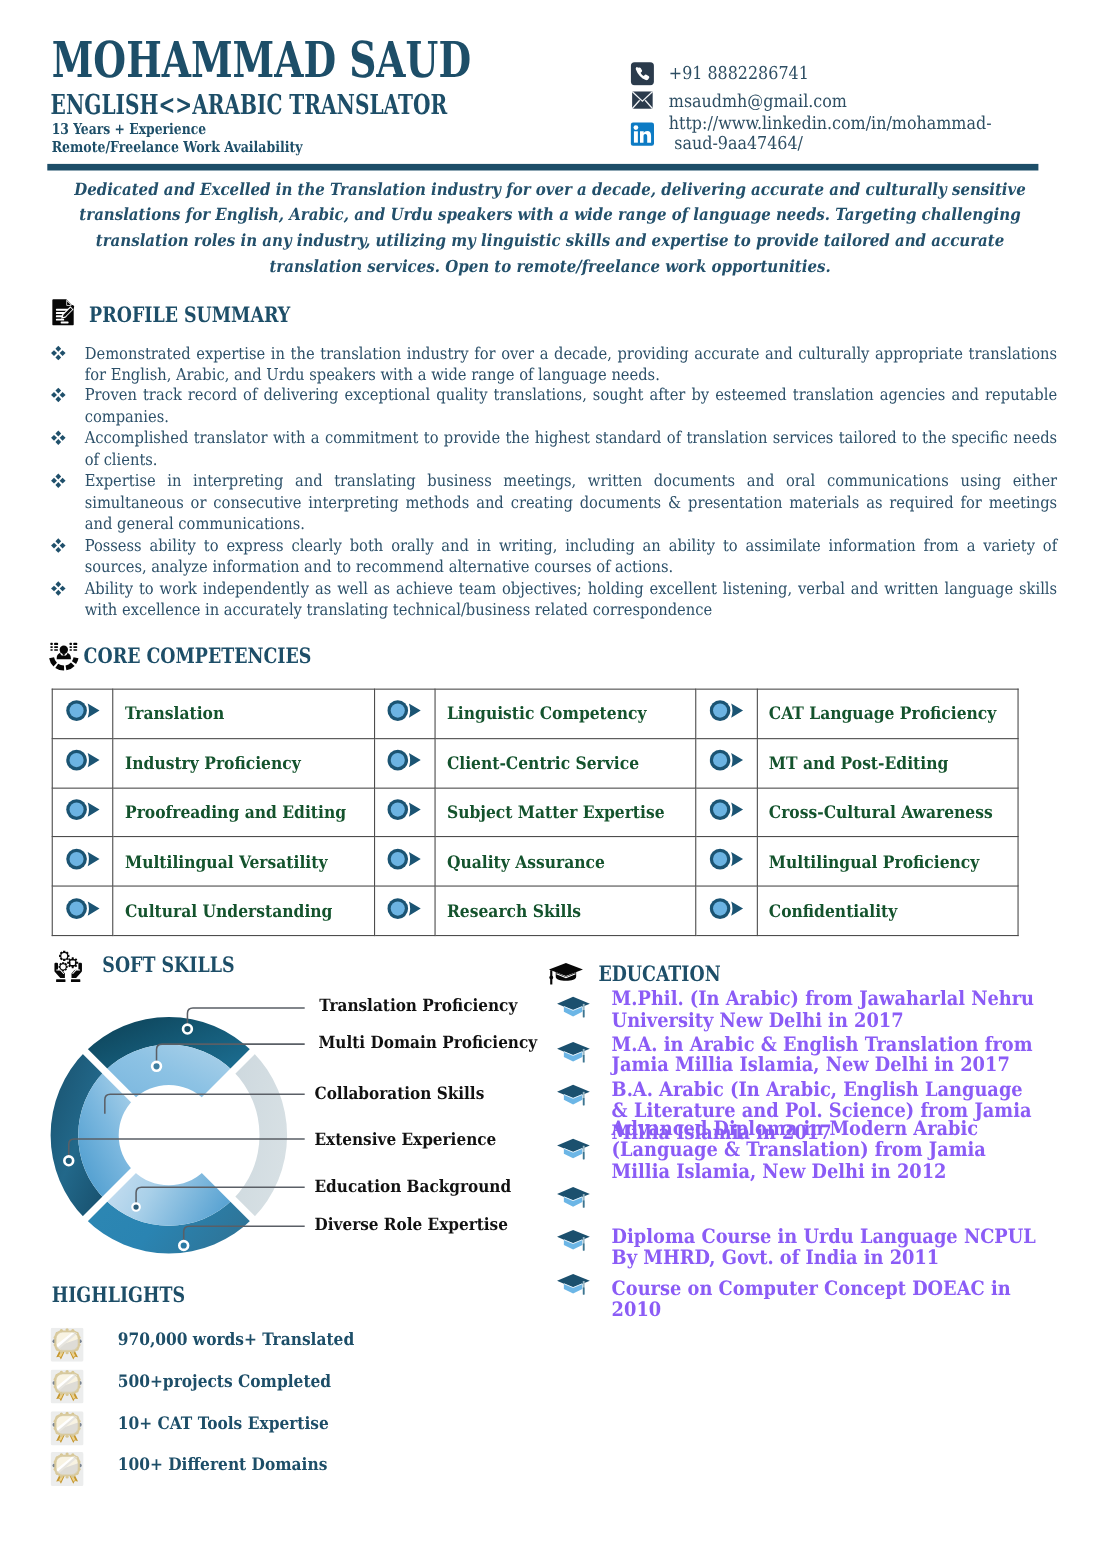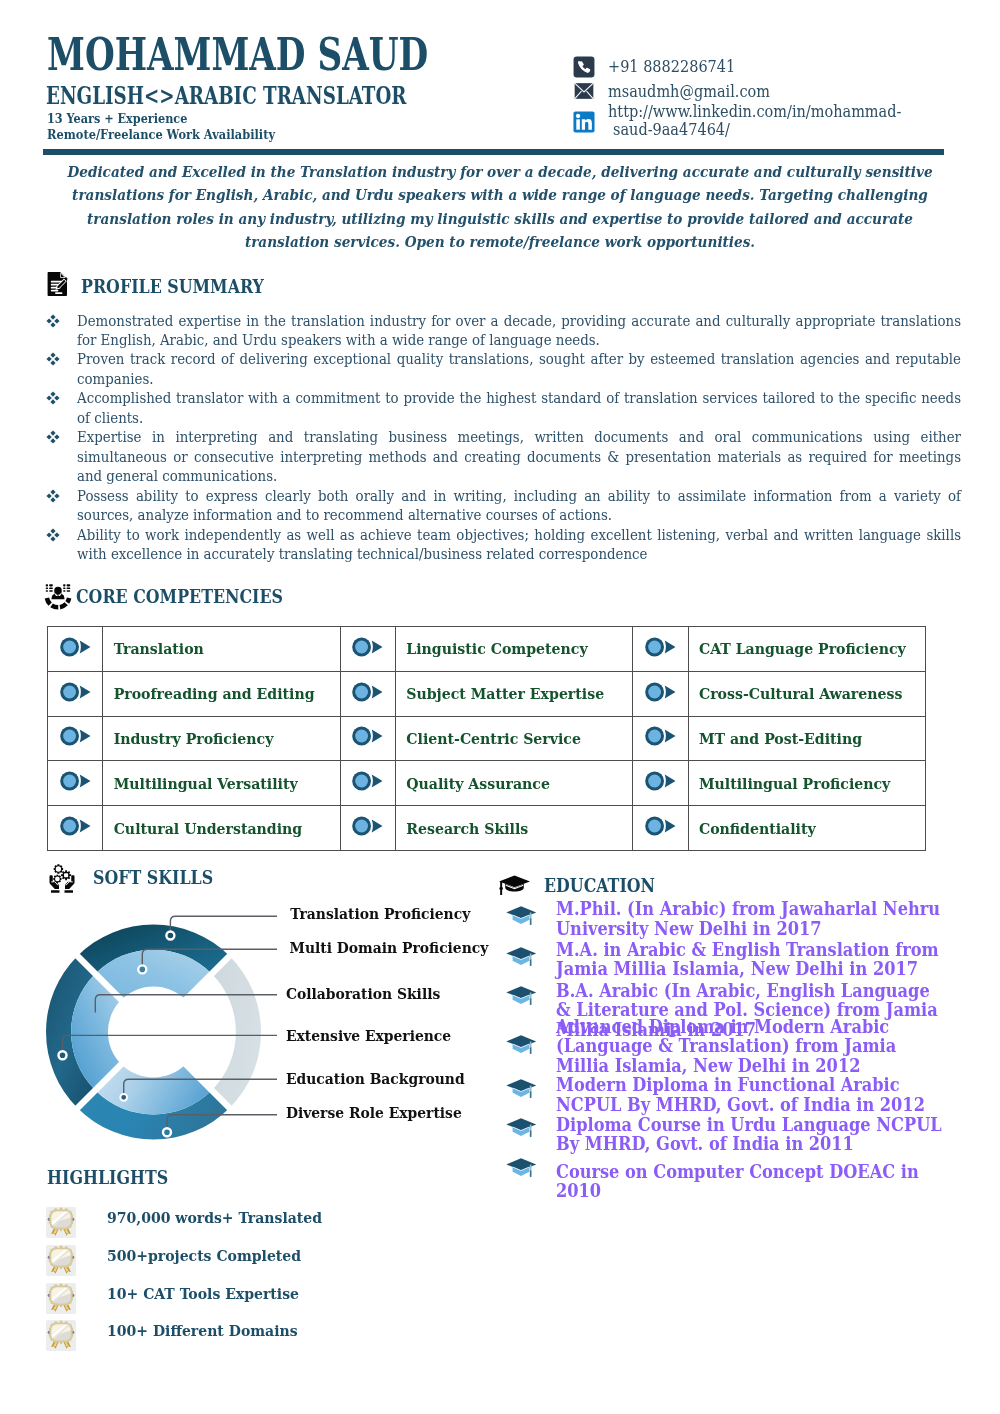--- a/index.html
+++ b/index.html
@@ -274,53 +274,53 @@
               <path d="M19.7 3.6 Q22.0 10 19.7 16.4 L30.5 10 Z" fill="#1b5473"></path>
             </svg></td>
           <td class="lb">CAT Language Proficiency</td>
         </tr>
         <tr>
           <td class="ic"><svg width="31" height="20" viewBox="0 0 31 20">
               <circle cx="9.6" cy="10" r="9.4" fill="#1b5473"></circle>
               <circle cx="9.6" cy="10" r="6.4" fill="#6cb3e2"></circle>
               <path d="M19.7 3.6 Q22.0 10 19.7 16.4 L30.5 10 Z" fill="#1b5473"></path>
             </svg></td>
-          <td class="lb">Proofreading and Editing</td>
-          <td class="ic"><svg width="31" height="20" viewBox="0 0 31 20">
-              <circle cx="9.6" cy="10" r="9.4" fill="#1b5473"></circle>
-              <circle cx="9.6" cy="10" r="6.4" fill="#6cb3e2"></circle>
-              <path d="M19.7 3.6 Q22.0 10 19.7 16.4 L30.5 10 Z" fill="#1b5473"></path>
-            </svg></td>
-          <td class="lb">Subject Matter Expertise</td>
-          <td class="ic"><svg width="31" height="20" viewBox="0 0 31 20">
-              <circle cx="9.6" cy="10" r="9.4" fill="#1b5473"></circle>
-              <circle cx="9.6" cy="10" r="6.4" fill="#6cb3e2"></circle>
-              <path d="M19.7 3.6 Q22.0 10 19.7 16.4 L30.5 10 Z" fill="#1b5473"></path>
-            </svg></td>
-          <td class="lb">Cross-Cultural Awareness</td>
+          <td class="lb">Industry Proficiency</td>
+          <td class="ic"><svg width="31" height="20" viewBox="0 0 31 20">
+              <circle cx="9.6" cy="10" r="9.4" fill="#1b5473"></circle>
+              <circle cx="9.6" cy="10" r="6.4" fill="#6cb3e2"></circle>
+              <path d="M19.7 3.6 Q22.0 10 19.7 16.4 L30.5 10 Z" fill="#1b5473"></path>
+            </svg></td>
+          <td class="lb">Client-Centric Service</td>
+          <td class="ic"><svg width="31" height="20" viewBox="0 0 31 20">
+              <circle cx="9.6" cy="10" r="9.4" fill="#1b5473"></circle>
+              <circle cx="9.6" cy="10" r="6.4" fill="#6cb3e2"></circle>
+              <path d="M19.7 3.6 Q22.0 10 19.7 16.4 L30.5 10 Z" fill="#1b5473"></path>
+            </svg></td>
+          <td class="lb">MT and Post-Editing</td>
         </tr>
         <tr>
           <td class="ic"><svg width="31" height="20" viewBox="0 0 31 20">
               <circle cx="9.6" cy="10" r="9.4" fill="#1b5473"></circle>
               <circle cx="9.6" cy="10" r="6.4" fill="#6cb3e2"></circle>
               <path d="M19.7 3.6 Q22.0 10 19.7 16.4 L30.5 10 Z" fill="#1b5473"></path>
             </svg></td>
-          <td class="lb">Industry Proficiency</td>
-          <td class="ic"><svg width="31" height="20" viewBox="0 0 31 20">
-              <circle cx="9.6" cy="10" r="9.4" fill="#1b5473"></circle>
-              <circle cx="9.6" cy="10" r="6.4" fill="#6cb3e2"></circle>
-              <path d="M19.7 3.6 Q22.0 10 19.7 16.4 L30.5 10 Z" fill="#1b5473"></path>
-            </svg></td>
-          <td class="lb">Client-Centric Service</td>
-          <td class="ic"><svg width="31" height="20" viewBox="0 0 31 20">
-              <circle cx="9.6" cy="10" r="9.4" fill="#1b5473"></circle>
-              <circle cx="9.6" cy="10" r="6.4" fill="#6cb3e2"></circle>
-              <path d="M19.7 3.6 Q22.0 10 19.7 16.4 L30.5 10 Z" fill="#1b5473"></path>
-            </svg></td>
-          <td class="lb">MT and Post-Editing</td>
+          <td class="lb">Proofreading and Editing</td>
+          <td class="ic"><svg width="31" height="20" viewBox="0 0 31 20">
+              <circle cx="9.6" cy="10" r="9.4" fill="#1b5473"></circle>
+              <circle cx="9.6" cy="10" r="6.4" fill="#6cb3e2"></circle>
+              <path d="M19.7 3.6 Q22.0 10 19.7 16.4 L30.5 10 Z" fill="#1b5473"></path>
+            </svg></td>
+          <td class="lb">Subject Matter Expertise</td>
+          <td class="ic"><svg width="31" height="20" viewBox="0 0 31 20">
+              <circle cx="9.6" cy="10" r="9.4" fill="#1b5473"></circle>
+              <circle cx="9.6" cy="10" r="6.4" fill="#6cb3e2"></circle>
+              <path d="M19.7 3.6 Q22.0 10 19.7 16.4 L30.5 10 Z" fill="#1b5473"></path>
+            </svg></td>
+          <td class="lb">Cross-Cultural Awareness</td>
         </tr>
         <tr>
           <td class="ic"><svg width="31" height="20" viewBox="0 0 31 20">
               <circle cx="9.6" cy="10" r="9.4" fill="#1b5473"></circle>
               <circle cx="9.6" cy="10" r="6.4" fill="#6cb3e2"></circle>
               <path d="M19.7 3.6 Q22.0 10 19.7 16.4 L30.5 10 Z" fill="#1b5473"></path>
             </svg></td>
           <td class="lb">Multilingual Versatility</td>
           <td class="ic"><svg width="31" height="20" viewBox="0 0 31 20">
               <circle cx="9.6" cy="10" r="9.4" fill="#1b5473"></circle>
@@ -517,21 +517,20 @@
         <span class="edu-txt">Advanced Diploma in Modern Arabic (Language &amp; Translation) from Jamia Millia Islamia, New Delhi in 2012</span>
       </div>
       <div class="edu-item" style="position: absolute; left: 0px; top: 178.4px; width: 440px;">
         <span class="edu-ico" style="top:2.2999999999999545px"><svg width="31" height="24" viewBox="0 0 31 24">
             <path d="M15.0 1.2 L30.2 7.4 L15.0 13.6 L0.4 7.4 Z" fill="#1b506e"></path>
             <path d="M6.6 9.8 L15.0 13.2 L23.4 9.8 v5.0 L15.0 19.0 L6.6 14.8 Z" fill="#6cb6e6"></path>
             <path d="M6.8 10.1 L15.0 13.5 L23.2 10.1" fill="none" stroke="#f3f7fa" stroke-width="0.8"></path>
             <rect x="23.8" y="7.6" width="1.7" height="5.8" fill="#9cb9c6"></rect>
             <rect x="23.8" y="13.2" width="1.7" height="6.8" rx="0.4" fill="#3d7590"></rect>
           </svg></span>
-        <span class="edu-txt">Modern Diploma in Functional Arabic NCPUL By MHRD, Govt. of India in 2012</span>
       </div>
       <div class="edu-item" style="position: absolute; left: 0px; top: 217.6px; width: 440px;">
         <span class="edu-ico" style="top:2.7000000000000455px"><svg width="31" height="24" viewBox="0 0 31 24">
             <path d="M15.0 1.2 L30.2 7.4 L15.0 13.6 L0.4 7.4 Z" fill="#1b506e"></path>
             <path d="M6.6 9.8 L15.0 13.2 L23.4 9.8 v5.0 L15.0 19.0 L6.6 14.8 Z" fill="#6cb6e6"></path>
             <path d="M6.8 10.1 L15.0 13.5 L23.2 10.1" fill="none" stroke="#f3f7fa" stroke-width="0.8"></path>
             <rect x="23.8" y="7.6" width="1.7" height="5.8" fill="#9cb9c6"></rect>
             <rect x="23.8" y="13.2" width="1.7" height="6.8" rx="0.4" fill="#3d7590"></rect>
           </svg></span>
         <span class="edu-txt">Diploma Course in Urdu Language NCPUL By MHRD, Govt. of India in 2011</span>

